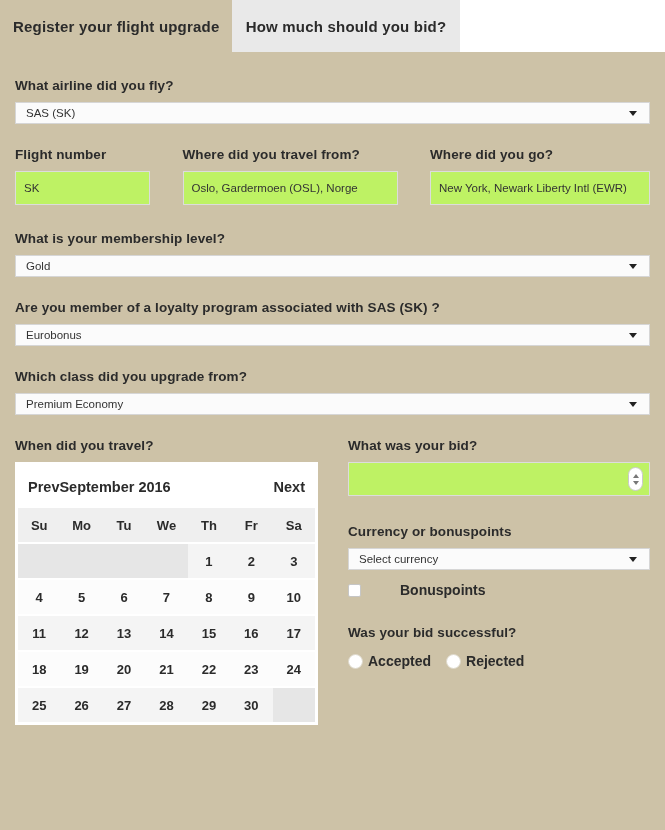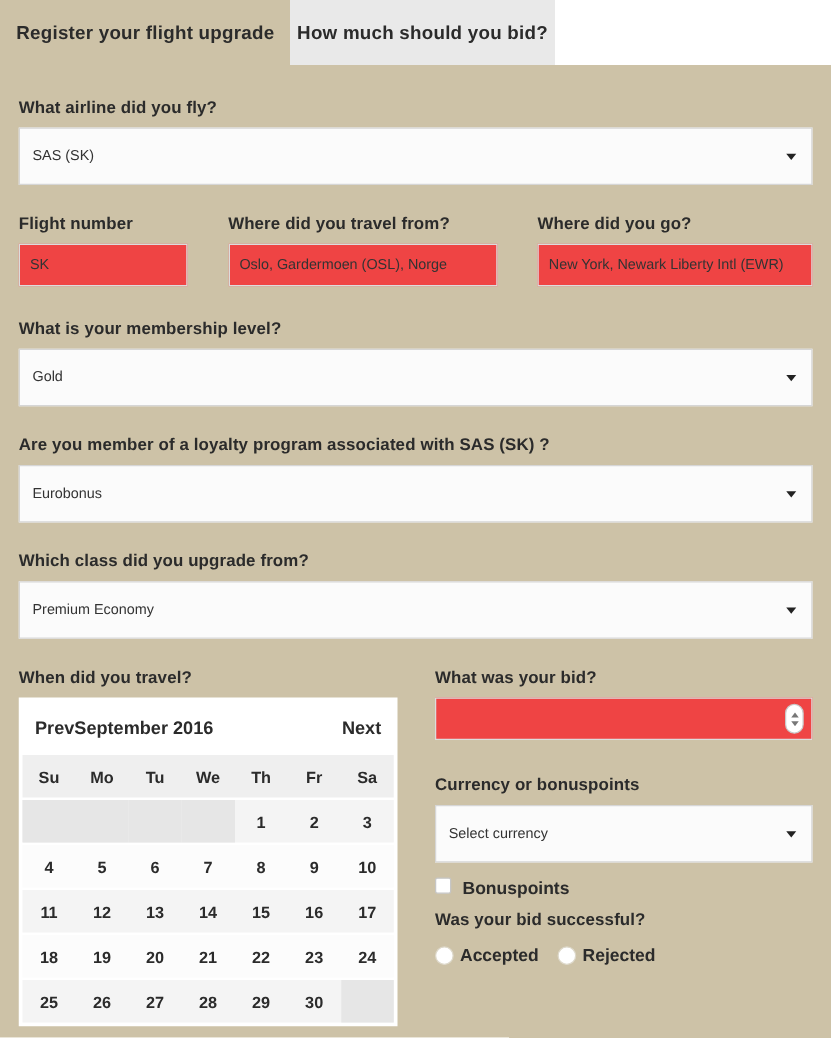--- a/index.html
+++ b/index.html
@@ -3,34 +3,34 @@
 <meta charset="utf-8">
 <style>
   * { box-sizing: border-box; margin: 0; padding: 0; }
   html,body { width: 665px; background: #ffffff; font-family: "Liberation Sans", sans-serif; }
   body { height: 830px; overflow: hidden; color: #2b2b2b; }
 
   
   .tabbar { display: flex; height: 52px; background: #ffffff; }
   .tab { display: flex; align-items: center; font-weight: bold; font-size: 15px; letter-spacing: .2px; cursor: pointer; }
   .tab.active { background: #cdc2a7; width: 232px; padding-left: 13px; }
-  .tab.inactive { background: #e9e9e9; width: 212px; justify-content: center; }
+  .tab.inactive { background: #e9e9e9; width: 228px; justify-content: center; }
 
   
   .content { background: #cdc2a7; height: 778px; padding: 26px 15px 0 15px; }
 
   .field-label { display: block; font-weight: bold; font-size: 13.5px; margin-bottom: 9px; letter-spacing: .1px; }
 
-  .select-box { position: relative; height: 46px; background: #fbfbfb; border: 1px solid #d6d6d6;
+  .select-box { position: relative; height: 22px; background: #fbfbfb; border: 1px solid #d6d6d6;
                 display: flex; align-items: center; padding: 0 26px 0 10px; cursor: pointer; }
   .select-box .sel-text { font-size: 11.5px; color: #333; }
   .caret { position: absolute; right: 12px; top: 50%; margin-top: -2px; width: 0; height: 0;
            border-left: 4px solid transparent; border-right: 4px solid transparent; border-top: 5px solid #222; }
 
-  .text-input { height: 34px; background: #ef4444; border: 1px solid #dcdcdc; width: 100%;
+  .text-input { height: 34px; background: #bef264; border: 1px solid #dcdcdc; width: 100%;
                 font-family: "Liberation Sans", sans-serif; font-size: 11.5px; color: #333; padding: 0 8px; }
 
   .group { margin-bottom: 23px; }
   .group-tight { margin-bottom: 17px; }
 
   .triple-row { display: flex; justify-content: space-between; margin-bottom: 26px; gap: 30px; }
   .col-flight { width: 135px; }
   .col-from { width: 215px; }
   .col-to { width: 220px; }
 
@@ -63,21 +63,21 @@
 
   
   .bid-wrap { position: relative; margin-bottom: 28px; }
   .stepper { position: absolute; right: 7px; top: 50%; transform: translateY(-50%);
              width: 15px; height: 24px; border: 1px solid #c9c9c9; border-radius: 8px; background: #ffffff;
              display: flex; flex-direction: column; align-items: center; justify-content: center; gap: 3px; cursor: pointer; }
   .arr-up { width: 0; height: 0; border-left: 3px solid transparent; border-right: 3px solid transparent; border-bottom: 4px solid #777; }
   .arr-dn { width: 0; height: 0; border-left: 3px solid transparent; border-right: 3px solid transparent; border-top: 4px solid #777; }
 
   
-  .check-row { display: flex; margin-top: 12px; margin-bottom: 10px; }
+  .check-row { display: flex; align-items: center; margin-top: 12px; margin-bottom: 27px; gap: 30px; }
   .checkbox { width: 13px; height: 13px; background: #ffffff; border: 1px solid #c6c6c6; border-radius: 2px; margin-right: 9px; cursor: pointer; }
   .check-label { font-weight: bold; font-size: 14px; }
   .radio-row { display: flex; align-items: center; margin-top: 13px; }
   .radio-group { display: flex; align-items: center; margin-right: 15px; cursor: pointer; }
   .radio { width: 15px; height: 15px; border-radius: 50%; background: #ffffff; border: 1px solid #ddd8ca; margin-right: 5px; }
   .radio-label { font-weight: bold; font-size: 14px; }
 </style>
 </head>
 <body>
 

